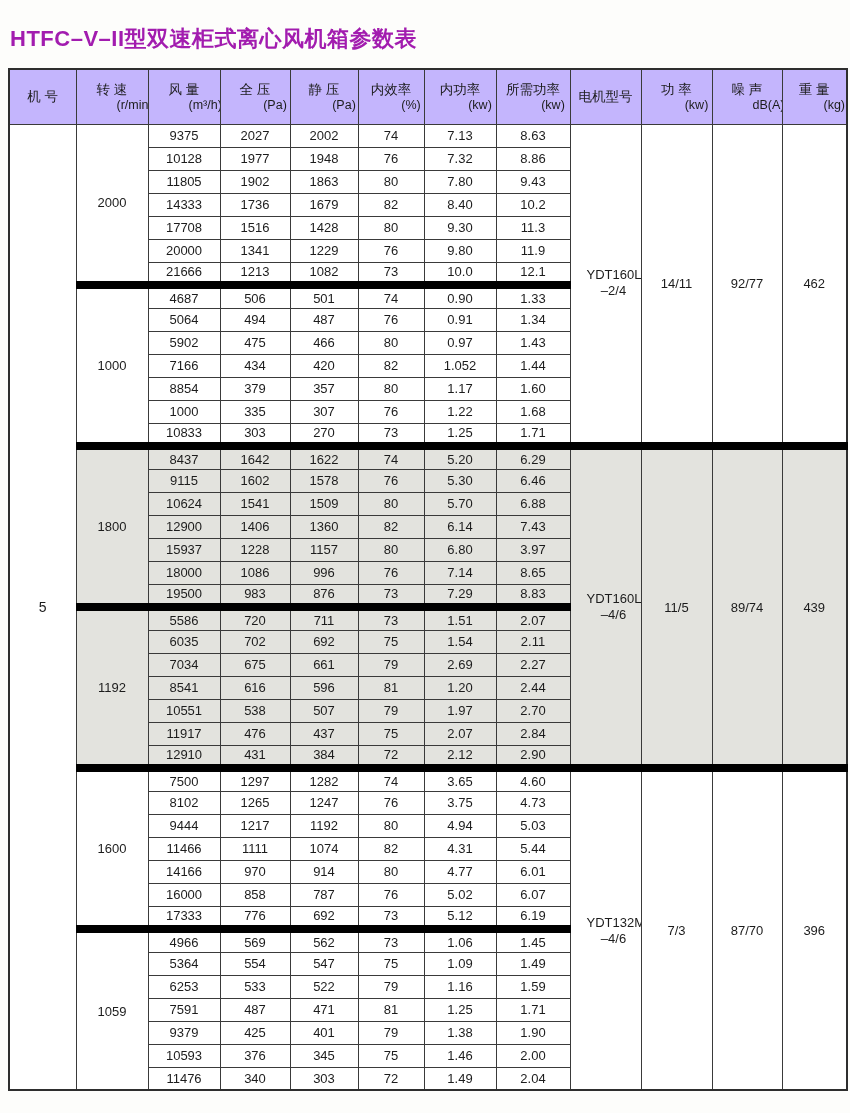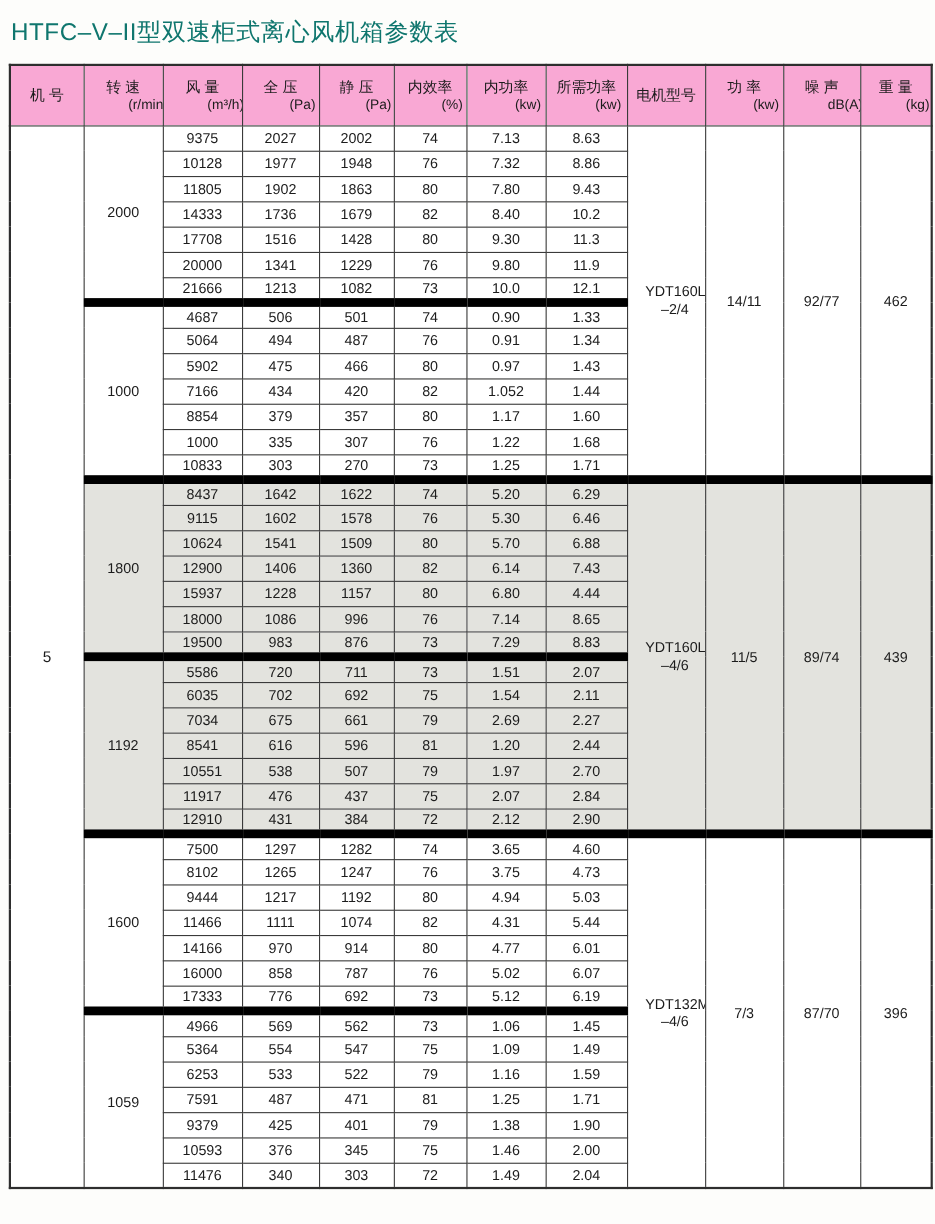--- a/index.html
+++ b/index.html
@@ -6,40 +6,40 @@
   html, body {
     margin: 0; padding: 0;
     width: 850px; height: 1113px;
     background: #fdfdfb;
     font-family: "Liberation Sans", "DejaVu Sans", sans-serif;
     color: #1c1c1c;
   }
   .page { padding: 14px 0 0 8px; }
   h1.title {
     font-size: 22px;
-    font-weight: normal;
-    margin: 0 0 14px 2px;
+    font-weight: bold;
+    margin: 10px 0 14px 2px;
     letter-spacing: 0.5px;
-    color: #0f766e;
+    color: #a21caf;
   }
   table.params {
     border-collapse: collapse;
     table-layout: fixed;
     width: 838px;
     border: 2px solid #2e2e2e;
   }
   th, td {
     border: 1px solid #3a3a3a;
     text-align: center;
     vertical-align: middle;
     padding: 0;
     overflow: hidden;
   }
   thead th {
-    background: #f9a8d4;
+    background: #c4b5fd;
     height: 55px;
     font-weight: normal;
   }
   .hl1 { font-size: 13.5px; line-height: 17px; }
   .hl2 { font-size: 12.5px; line-height: 15px; margin-left: 40px; }
   tbody td {
     height: 23px;
     font-size: 13px;
     background: #ffffff;
   }
@@ -283,21 +283,21 @@
           <td data-name="efficiency-cell">82</td>
           <td data-name="internal-power-cell">6.14</td>
           <td data-name="required-power-cell">7.43</td>
         </tr>
         <tr data-name="table-row" class="shaded">
           <td data-name="air-volume-cell">15937</td>
           <td data-name="total-pressure-cell">1228</td>
           <td data-name="static-pressure-cell">1157</td>
           <td data-name="efficiency-cell">80</td>
           <td data-name="internal-power-cell">6.80</td>
-          <td data-name="required-power-cell">4.44</td>
+          <td data-name="required-power-cell">3.97</td>
         </tr>
         <tr data-name="table-row" class="shaded">
           <td data-name="air-volume-cell">18000</td>
           <td data-name="total-pressure-cell">1086</td>
           <td data-name="static-pressure-cell">996</td>
           <td data-name="efficiency-cell">76</td>
           <td data-name="internal-power-cell">7.14</td>
           <td data-name="required-power-cell">8.65</td>
         </tr>
         <tr data-name="table-row" class="shaded">

